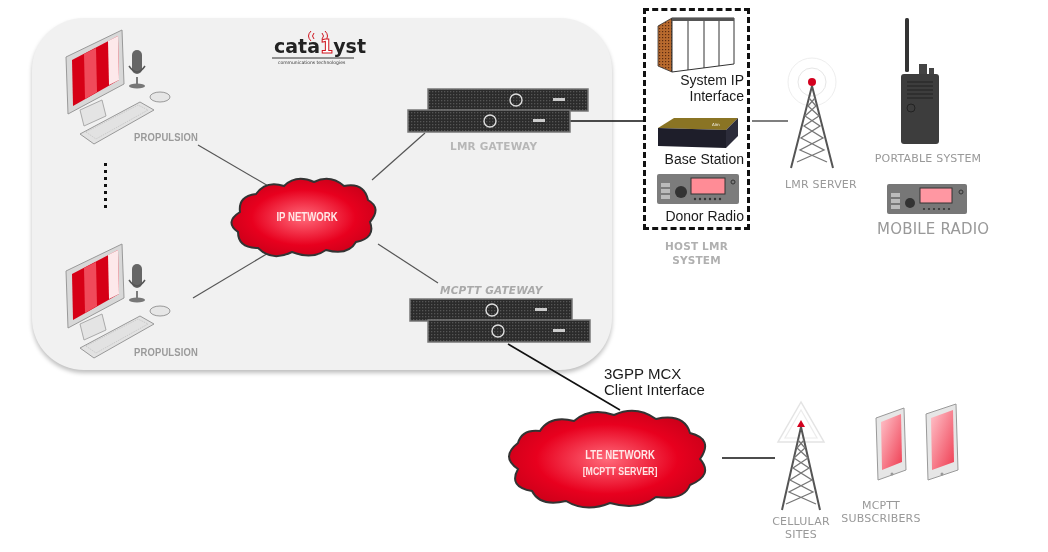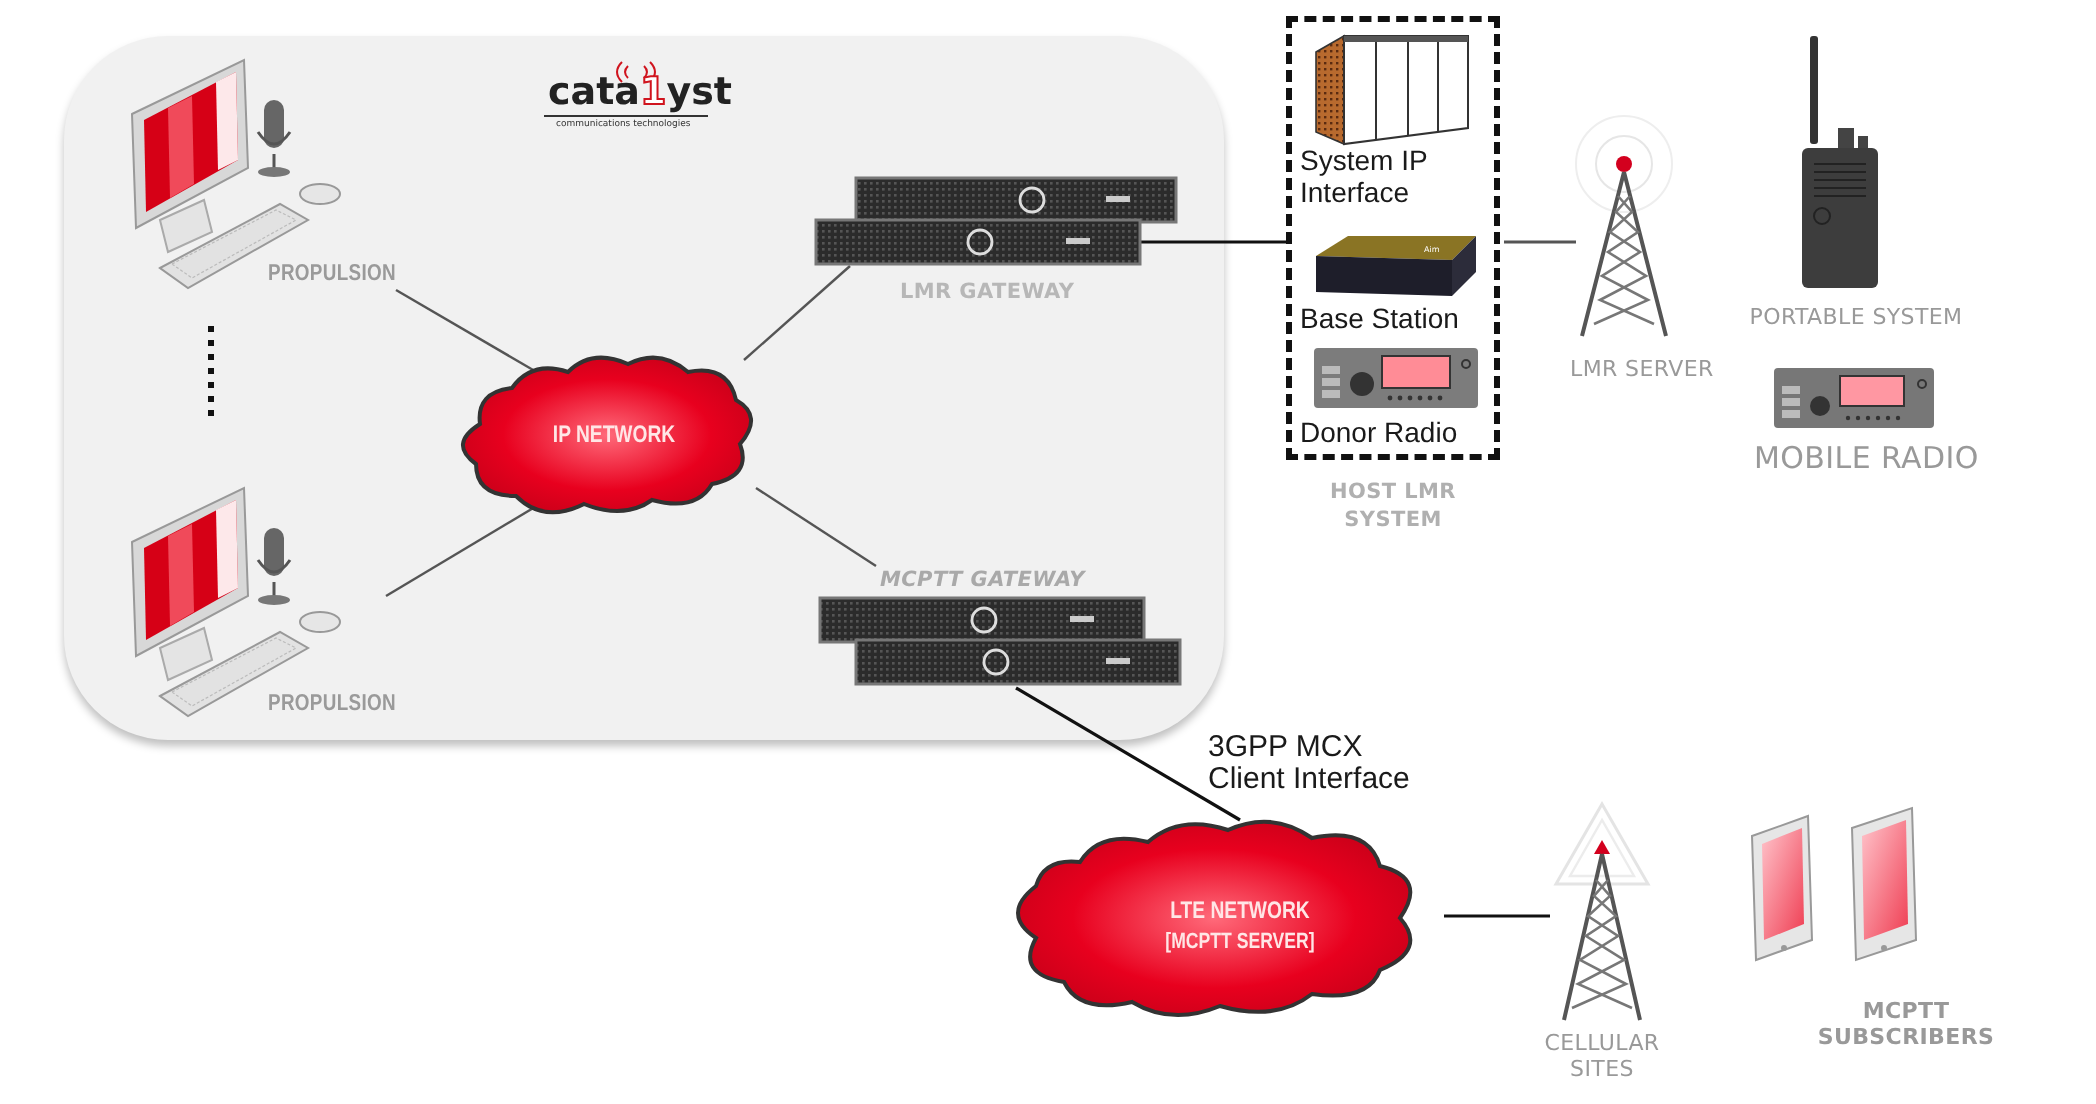--- a/index.html
+++ b/index.html
@@ -1,21 +1,21 @@
 <!DOCTYPE html>
 <html><head>
 <meta charset="utf-8">
 <style>
   html, body { margin:0; padding:0; background:#ffffff; }
   body { width:1048px; height:552px; position:relative; overflow:hidden; font-family:"Liberation Sans", sans-serif; }
   .abs { position:absolute; }
   .panel { left:32px; top:18px; width:580px; height:352px; background:#f1f1f1; border-radius:52px; box-shadow:0 3px 4px rgba(0,0,0,0.25); }
   .lbl { position:absolute; color:#9e9e9e; font-family:"DejaVu Sans", sans-serif; font-weight:bold; font-size:10.5px; letter-spacing:0.2px; text-align:center; white-space:nowrap; }
   .lbl-cond { font-family:"Liberation Sans", sans-serif; font-weight:bold; font-size:11.5px; transform:scaleX(0.82); transform-origin:left center; color:#9a9a9a; }
-  .black { position:absolute; color:#1a1a1a; font-family:"Liberation Sans", sans-serif; font-size:14px; text-align:left; line-height:16px; white-space:nowrap; }
+  .black { position:absolute; color:#1a1a1a; font-family:"Liberation Sans", sans-serif; font-size:14px; text-align:right; line-height:16px; white-space:nowrap; }
   .cloud-text { position:absolute; color:#ffe6e6; font-family:"Liberation Sans", sans-serif; font-weight:bold; text-align:center; white-space:nowrap; transform:scaleX(0.8); }
   svg { position:absolute; left:0; top:0; overflow:visible; }
   .logo-word { position:absolute; font-family:"DejaVu Sans", sans-serif; font-weight:bold; font-size:19px; color:#222; letter-spacing:0px; }
   .logo-sub { position:absolute; font-family:"DejaVu Sans", sans-serif; font-size:4.5px; color:#333; white-space:nowrap; }
 </style>
 </head>
 <body>
 
 <div class="abs panel"></div>
 
@@ -291,16 +291,16 @@
       </linearGradient>
     </defs>
     <polygon points="2,14 30,4 32,66 4,76" fill="#e6e6e6" stroke="#999" stroke-width="1"></polygon>
     <polygon points="7,18 27,10 28,58 8,66" fill="url(#scr)"></polygon>
     <circle cx="18" cy="70" r="1.5" fill="#999"></circle>
     <polygon points="52,10 82,0 84,66 54,76" fill="#e6e6e6" stroke="#999" stroke-width="1"></polygon>
     <polygon points="57,14 79,6 80,58 58,66" fill="url(#scr)"></polygon>
     <circle cx="68" cy="70" r="1.5" fill="#999"></circle>
   </svg>
 </div>
-<div class="lbl" style="left:908px;top:499px;width:90px;font-weight:bold;color:#999;font-size:11px;line-height:13px;">
+<div class="lbl" style="left:836px;top:499px;width:90px;font-weight:normal;color:#999;font-size:11px;line-height:13px;">
   <div>MCPTT</div>
   <div>SUBSCRIBERS</div>
 </div>
 
 </body></html>

